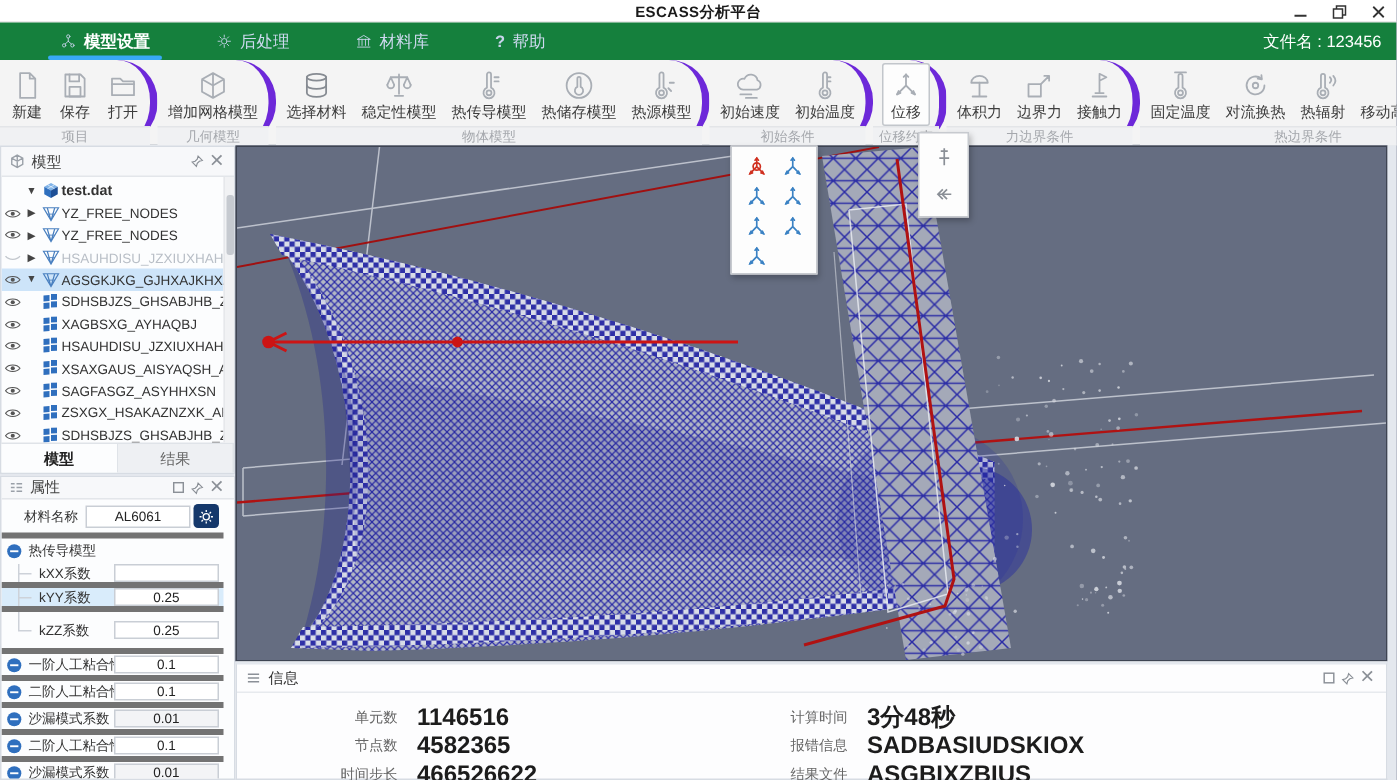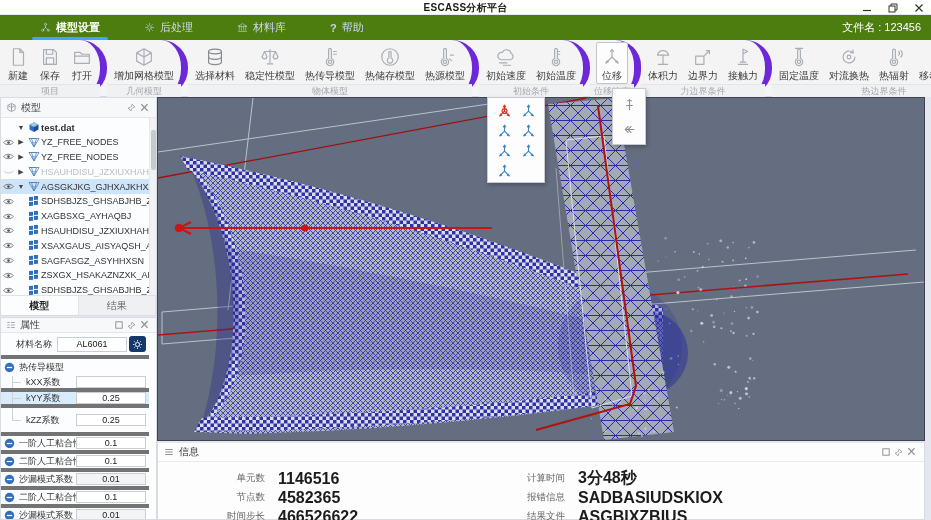--- a/index.html
+++ b/index.html
@@ -7,31 +7,31 @@
   body{font-family:"Liberation Sans","DejaVu Sans",sans-serif;background:#e4e8ee;}
   .app{position:relative;width:931px;height:520px;background:#e4e8ee;}
 
   
   .titlebar{position:absolute;left:0;top:0;width:931px;height:15px;background:#ffffff;border-bottom:1px solid #e9e9e9;}
   .title{position:absolute;left:0;right:0;top:1px;text-align:center;font-size:10px;font-weight:700;color:#1a1a1a;letter-spacing:.3px;}
   .win-controls{position:absolute;right:6px;top:0;height:15px;display:flex;gap:14px;align-items:center;}
   .win-btn{width:12px;height:12px;display:flex;align-items:center;justify-content:center;color:#333;cursor:default;}
 
   
-  .menubar{position:absolute;left:0;top:15px;width:931px;height:25px;background:#4d7c0f;display:flex;align-items:stretch;}
+  .menubar{position:absolute;left:0;top:15px;width:931px;height:25px;background:#15803d;display:flex;align-items:stretch;}
   .menu-tabs{display:flex;margin-left:18px;}
   .menu-tab{position:relative;display:flex;align-items:center;gap:5px;padding:0 22px;color:#cdd9ef;font-size:11px;cursor:default;}
   .menu-tab .mt-ic{display:flex;align-items:center;}
   .menu-tab.active{color:#ffffff;font-weight:700;}
   .menu-tab.active::after{content:"";position:absolute;left:14px;right:14px;bottom:0;height:3px;border-radius:2px;background:#38a9f7;}
   .file-label{margin-left:auto;margin-right:10px;display:flex;align-items:center;color:#ffffff;font-size:11px;}
 
   
   .toolbar{position:absolute;left:0;top:40px;width:931px;height:57px;background:#f4f4f4;border-bottom:1px solid #d6d9dd;display:flex;}
-  .tb-group{display:flex;flex-direction:column;border-right:7px solid #6d28d9;border-radius:27px;}
+  .tb-group{display:flex;flex-direction:column;border-right:5px solid #6d28d9;border-radius:27px;}
   .tb-btns{flex:1;display:flex;align-items:center;justify-content:center;padding:2px 2px 0 2px;}
   .tb-btn{display:flex;flex-direction:column;align-items:center;justify-content:flex-start;padding:1px 4px;border:1px solid transparent;border-radius:2px;cursor:default;}
   .tb-btn.sel{border-color:#c2c6cb;background:#fdfdfd;}
   .tb-ic{height:26px;display:flex;align-items:center;justify-content:center;}
   .tb-lb{font-size:10px;color:#3c3c3c;white-space:nowrap;line-height:12px;}
   .tb-cap{height:13px;background:#f0f1f3;border-top:1px solid #e3e5e8;text-align:center;font-size:9px;color:#a5a8ad;line-height:12px;white-space:nowrap;padding:0 4px;}
 
   
   .sidebar{position:absolute;left:0;top:97px;width:157px;bottom:0;background:#e4e8ee;display:flex;flex-direction:column;}
   .panel{background:#fcfdfe;border:1px solid #d7dce3;}

